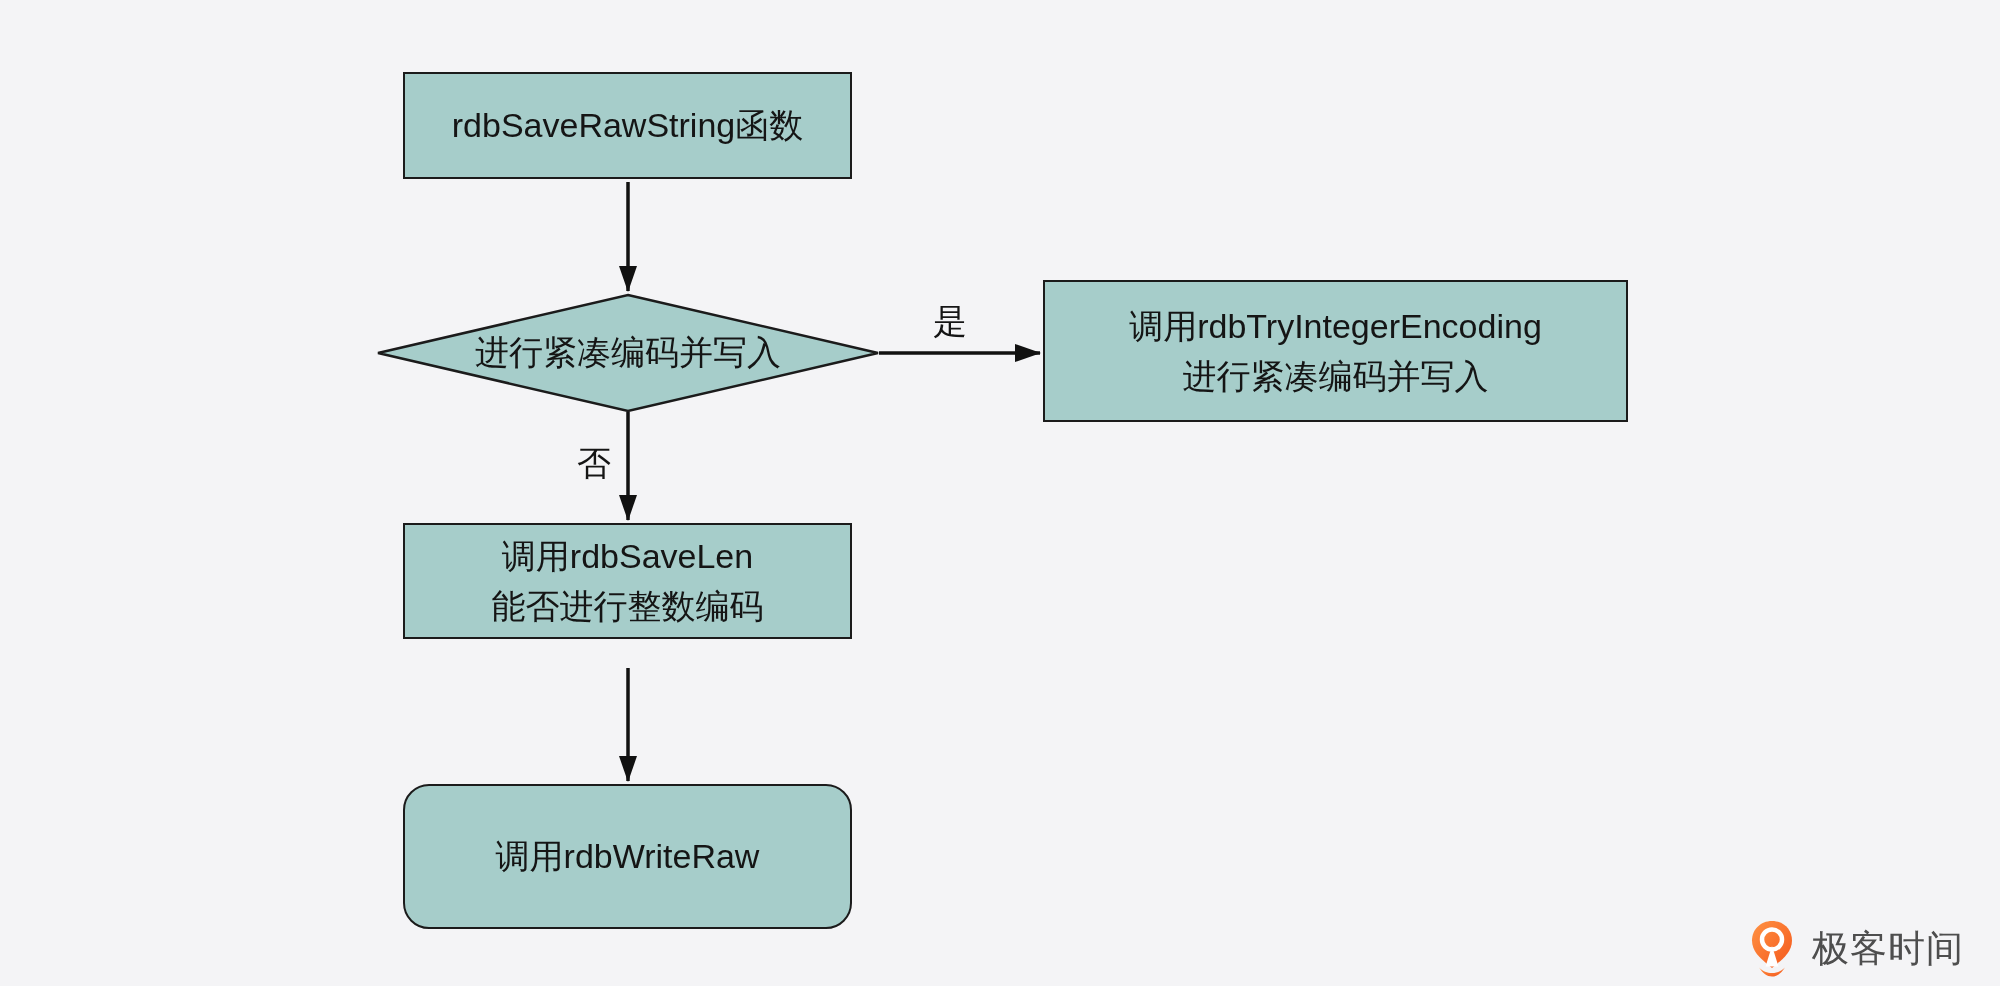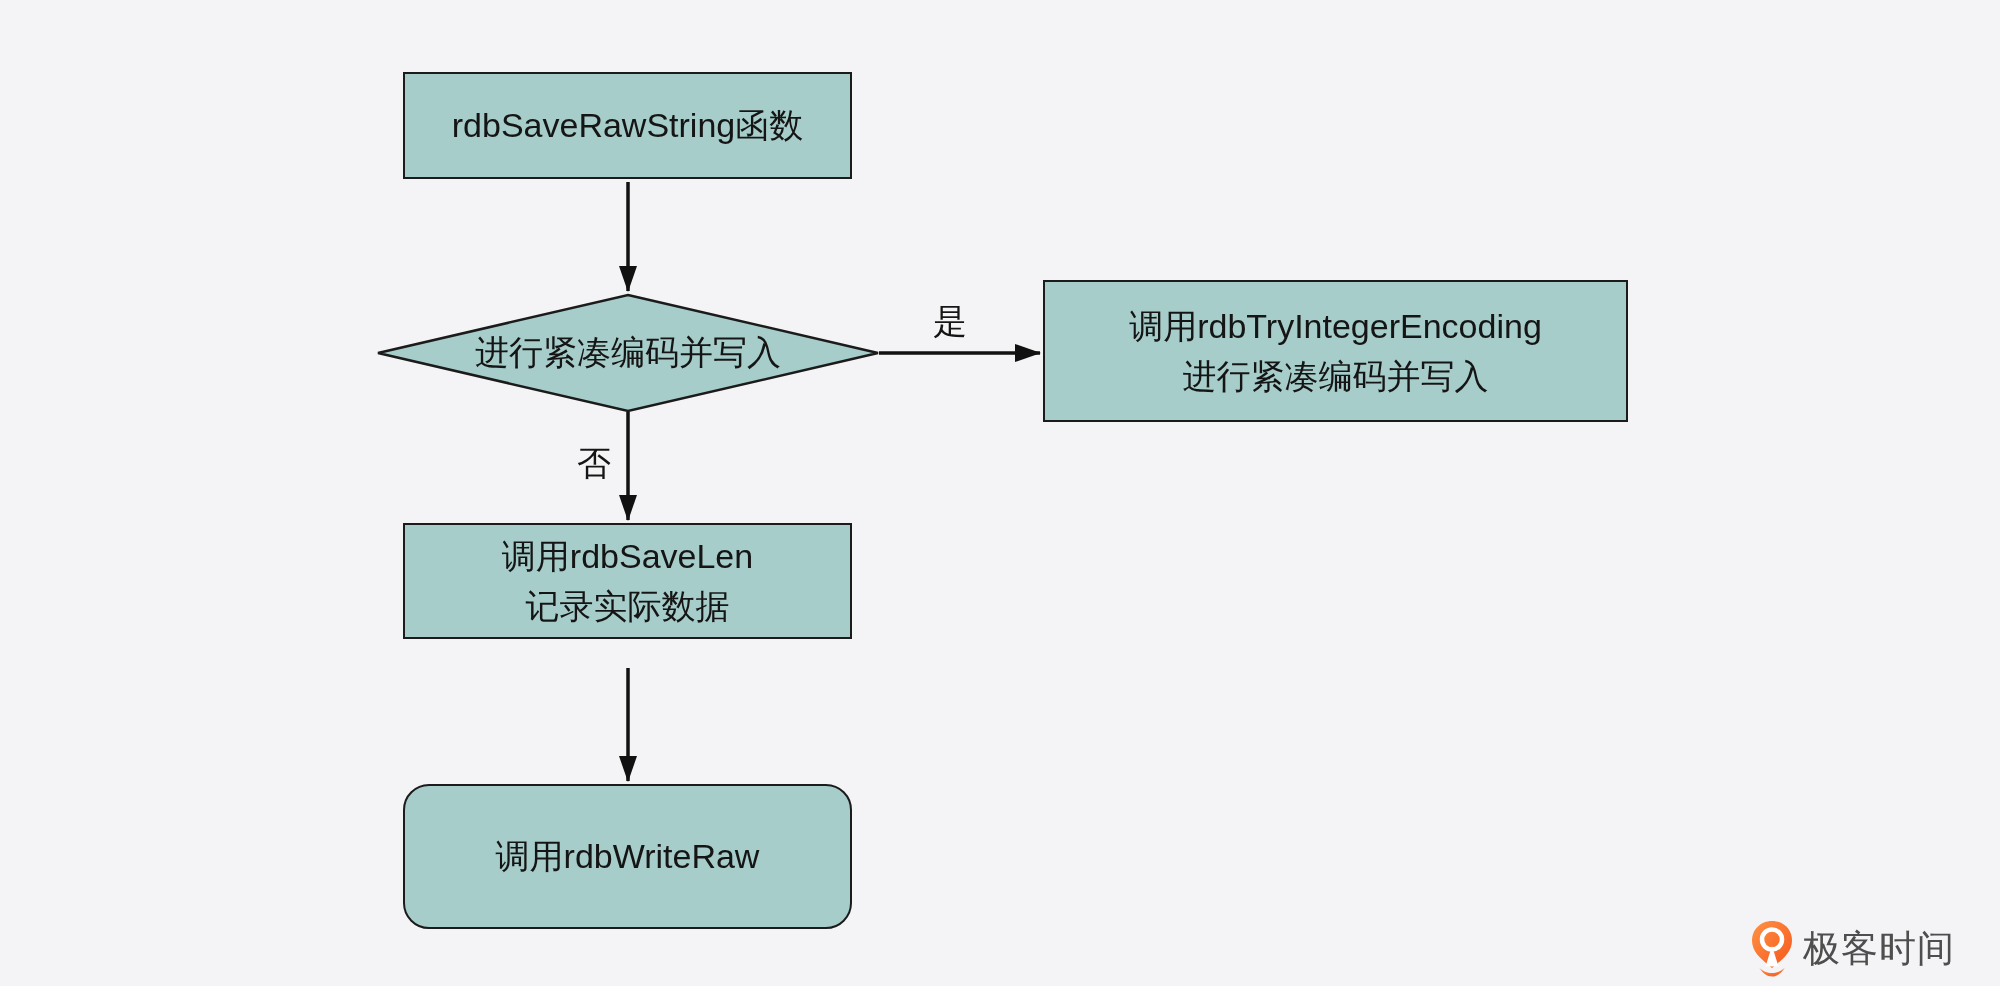--- a/index.html
+++ b/index.html
@@ -67,21 +67,21 @@
     white-space: nowrap;
   }
   .edge-label-yes { left: 950px; top: 322px; }
   .edge-label-no  { left: 594px; top: 464px; }
 
   .logo {
     position: absolute;
     left: 1750px; top: 920px;
     display: flex;
     align-items: center;
-    gap: 9px;
+    gap: 18px;
   }
   .logo-text {
     color: var(--logo-text);
     font-size: 37px;
     font-weight: 500;
     letter-spacing: 1px;
     white-space: nowrap;
   }
 
   .connector { stroke: var(--line); stroke-width: 3.5px; fill: none; }
@@ -113,21 +113,21 @@
 
   <div class="diamond-label">进行紧凑编码并写入</div>
 
   <div class="node node-yes">
     <span>调用rdbTryIntegerEncoding</span>
     <span>进行紧凑编码并写入</span>
   </div>
 
   <div class="node node-savelen">
     <span>调用rdbSaveLen</span>
-    <span>记录实际数据</span>
+    <span>能否进行整数编码</span>
   </div>
 
   <div class="node node-writeraw">
     <span>调用rdbWriteRaw</span>
   </div>
 
   <div class="edge-label edge-label-yes">是</div>
   <div class="edge-label edge-label-no">否</div>
 
   <div class="logo">

